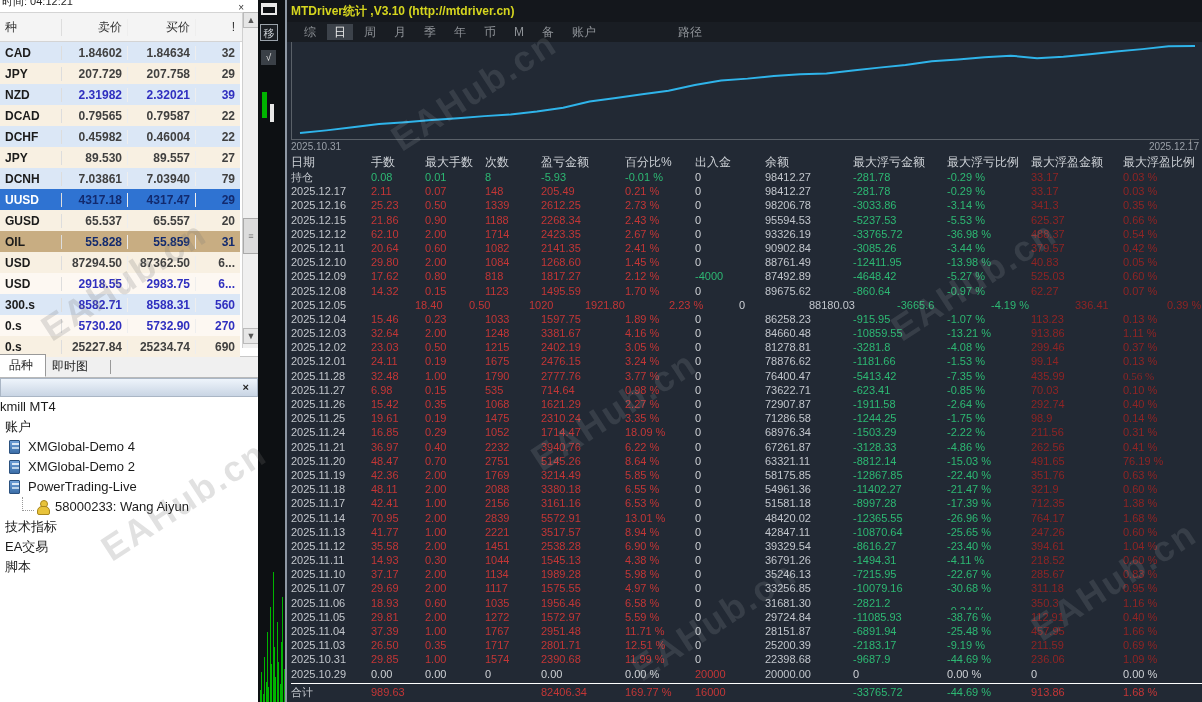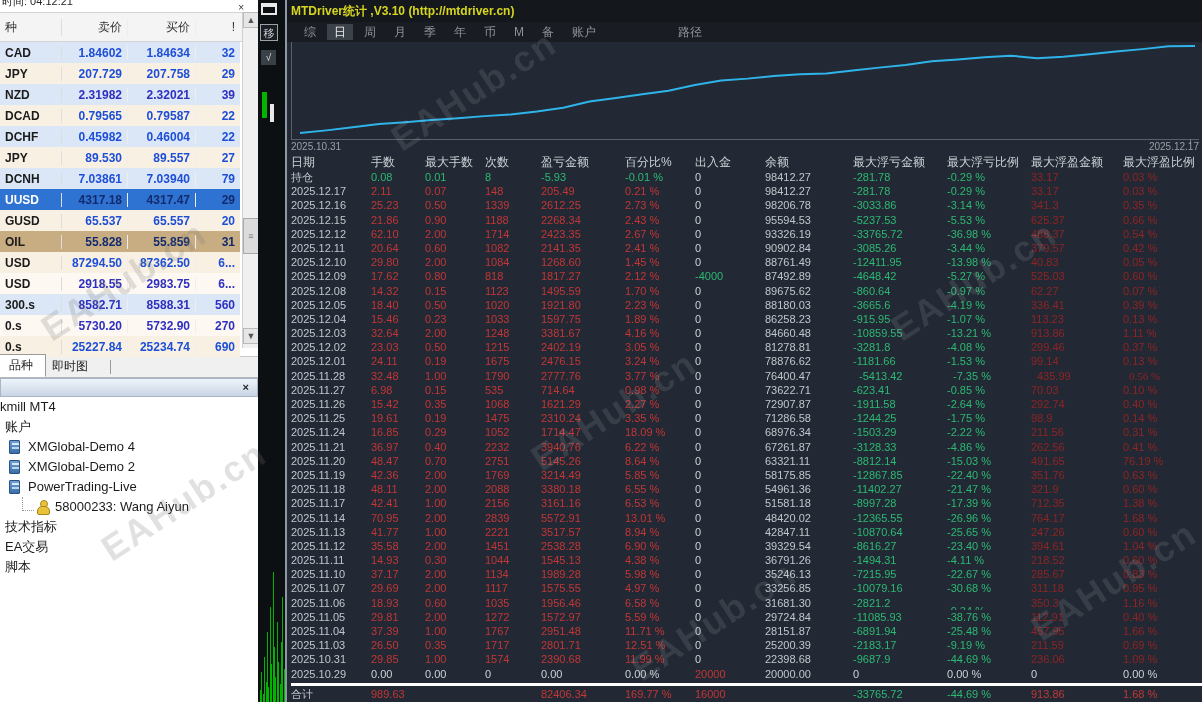--- a/index.html
+++ b/index.html
@@ -18,21 +18,21 @@
   .mwc.sym { width:62px; border-right:1px solid #ddd; }
   .mwc.sell{ width:66px; text-align:right; border-right:1px solid #eee;}
   .mwc.buy { width:68px; text-align:right; border-right:1px solid #eee;}
   .mwc.al  { width:44px; text-align:right; }
   #mw-rows  { width:240px; }
   .mw-row { display:flex; height:21px; align-items:center; font-size:12px; font-weight:bold; }
   .mw-row .mwc.sym { font-weight:bold; color:#1b1b1b; overflow:hidden; white-space:nowrap; }
   .bg-b { background:#dbe7f6; } .bg-c { background:#f8f0e2; } .bg-w { background:#fdf8f2; }
   .bg-tan { background:#c8ad82; } .bg-sel { background:#2f73d2; }
   .bg-sel .mwc.sym { color:#fff; }
-  .p-down { color:#1d4ed8; } .p-up { color:#2f2fbf; } .p-sel { color:#122a6e; }
+  .p-down { color:#404040; } .p-up { color:#2f2fbf; } .p-sel { color:#122a6e; }
   
   #mw-sb { position:absolute; right:0; top:12px; width:16px; height:336px; background:#f0f0f0; border-left:1px solid #d0d0d0; }
   .sb-btn { position:absolute; left:0; width:16px; height:16px; background:#e6e6e6; border:1px solid #bbb; color:#555; font-size:9px; text-align:center; line-height:14px; }
   #sb-up { top:0; } #sb-dn { bottom:4px; }
   #sb-thumb { position:absolute; left:0; top:206px; width:16px; height:36px; background:#dcdcdc; border:1px solid #aaa; }
   #sb-grip { margin-top:13px; text-align:center; font-size:9px; color:#777; line-height:8px; }
   
   #mw-tabs { position:absolute; left:0; top:357px; width:258px; height:21px; background:#f0f0f0; border-bottom:1px solid #b8b8b8; display:flex; align-items:flex-end; font-size:12px; color:#222; }
   .tab { padding:2px 12px; margin-left:-6px; }
   .tab.active { background:#fff; border:1px solid #999; border-bottom:1px solid #fff; margin-left:-8px; padding-left:16px; }
@@ -74,21 +74,21 @@
   #chart-labels { position:absolute; left:4px; top:141px; width:908px; height:13px; font-size:10px; color:#9aa0a8; }
   #chart-labels .cl-l { float:left; }
   #chart-labels .cl-r { float:right; }
   #tbl { position:absolute; left:4px; top:155px; width:912px; }
   .sr { display:flex; height:14.2px; line-height:14.3px; font-size:11px; white-space:nowrap; }
   .sc { overflow:hidden; flex-shrink:0; }
   #tbl-head .sc { color:#cdd1d6; font-size:12px; }
   #tbl-head { height:15px; }
   .c-r { color:#c33636; } .c-dr { color:#8f2424; } .c-g { color:#2db873; }
   .c-w { color:#cfd2d6; } .c-dt { color:#c2c6cc; }
-  #total-row { border-top:3px solid #ffffff; height:16px; line-height:16px; margin-top:2px; }
+  #total-row { border-top:1px solid #ffffff; height:16px; line-height:16px; margin-top:2px; }
 
   
   .wm { position:absolute; font-size:36px; font-weight:bold; letter-spacing:2px; transform:rotate(-33deg); pointer-events:none; }
   .wm-d { color:rgba(200,205,212,0.13); }
   .wm-l { color:rgba(120,120,120,0.22); }
 </style>
 </head>
 <body>
 
 <div id="stage">
@@ -428,21 +428,21 @@
             <div class="sc c-r" style="width: 70px;">1.70 %</div>
             <div class="sc c-w" style="width: 70px;">0</div>
             <div class="sc c-dt" style="width: 88px;">89675.62</div>
             <div class="sc c-g" style="width: 94px;">-860.64</div>
             <div class="sc c-g" style="width: 84px;">-0.97 %</div>
             <div class="sc c-dr" style="width: 92px;">62.27</div>
             <div class="sc c-dr" style="width: 76px;">0.07 %</div>
           </div>
           <div class="sr">
             <div class="sc c-dt" style="width: 80px;">2025.12.05</div>
-            <div class="sc c-r" style="width: 54px;">18.40</div>
+            <div class="sc c-r" style="width: 54px; margin-left: 44px;">18.40</div>
             <div class="sc c-r" style="width: 60px;">0.50</div>
             <div class="sc c-r" style="width: 56px;">1020</div>
             <div class="sc c-r" style="width: 84px;">1921.80</div>
             <div class="sc c-r" style="width: 70px;">2.23 %</div>
             <div class="sc c-w" style="width: 70px;">0</div>
             <div class="sc c-dt" style="width: 88px;">88180.03</div>
             <div class="sc c-g" style="width: 94px;">-3665.6</div>
             <div class="sc c-g" style="width: 84px;">-4.19 %</div>
             <div class="sc c-dr" style="width: 92px;">336.41</div>
             <div class="sc c-dr" style="width: 76px;">0.39 %</div>
@@ -505,21 +505,21 @@
           </div>
           <div class="sr">
             <div class="sc c-dt" style="width: 80px;">2025.11.28</div>
             <div class="sc c-r" style="width: 54px;">32.48</div>
             <div class="sc c-r" style="width: 60px;">1.00</div>
             <div class="sc c-r" style="width: 56px;">1790</div>
             <div class="sc c-r" style="width: 84px;">2777.76</div>
             <div class="sc c-r" style="width: 70px;">3.77 %</div>
             <div class="sc c-w" style="width: 70px;">0</div>
             <div class="sc c-dt" style="width: 88px;">76400.47</div>
-            <div class="sc c-g" style="width: 94px; margin-left: 6px;">-5413.42</div>
+            <div class="sc c-g" style="width: 94px;">-5413.42</div>
             <div class="sc c-g" style="width: 84px;">-7.35 %</div>
             <div class="sc c-dr" style="width: 92px;">435.99</div>
             <div class="sc c-dr" style="width: 76px; font-family: Liberation Serif, serif;">0.56 %</div>
           </div>
           <div class="sr">
             <div class="sc c-dt" style="width: 80px;">2025.11.27</div>
             <div class="sc c-r" style="width: 54px;">6.98</div>
             <div class="sc c-r" style="width: 60px;">0.15</div>
             <div class="sc c-r" style="width: 56px;">535</div>
             <div class="sc c-r" style="width: 84px;">714.64</div>

